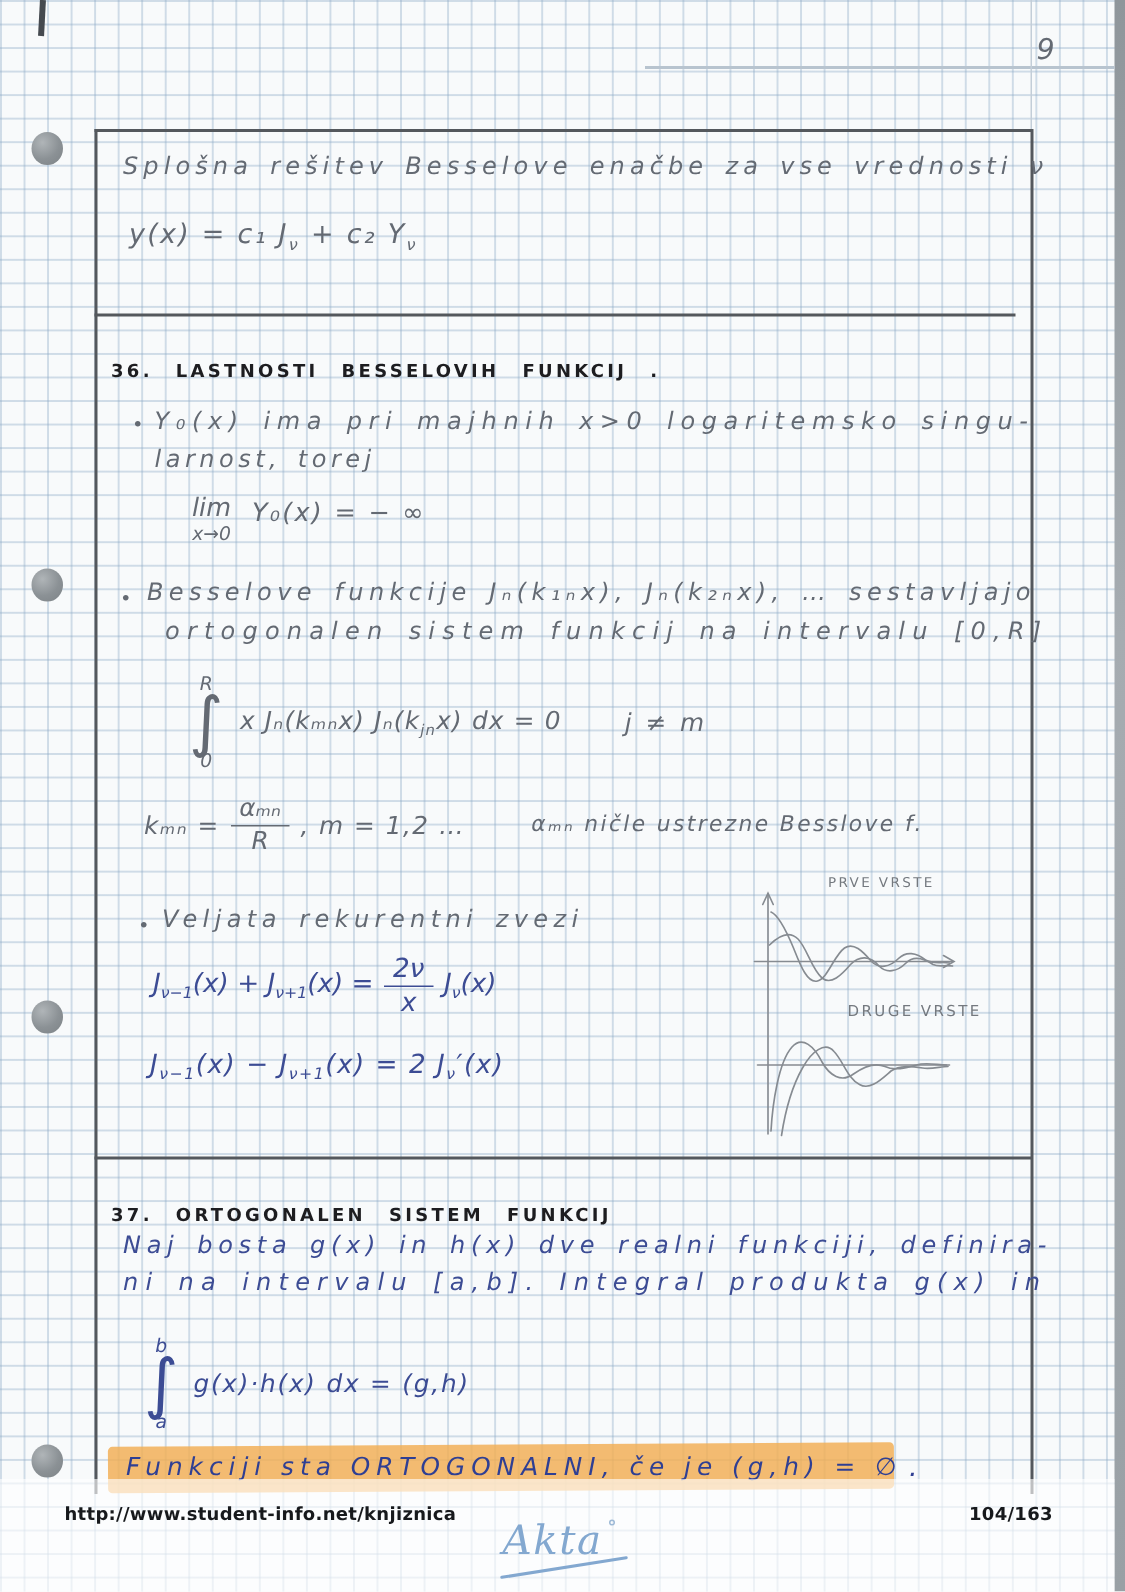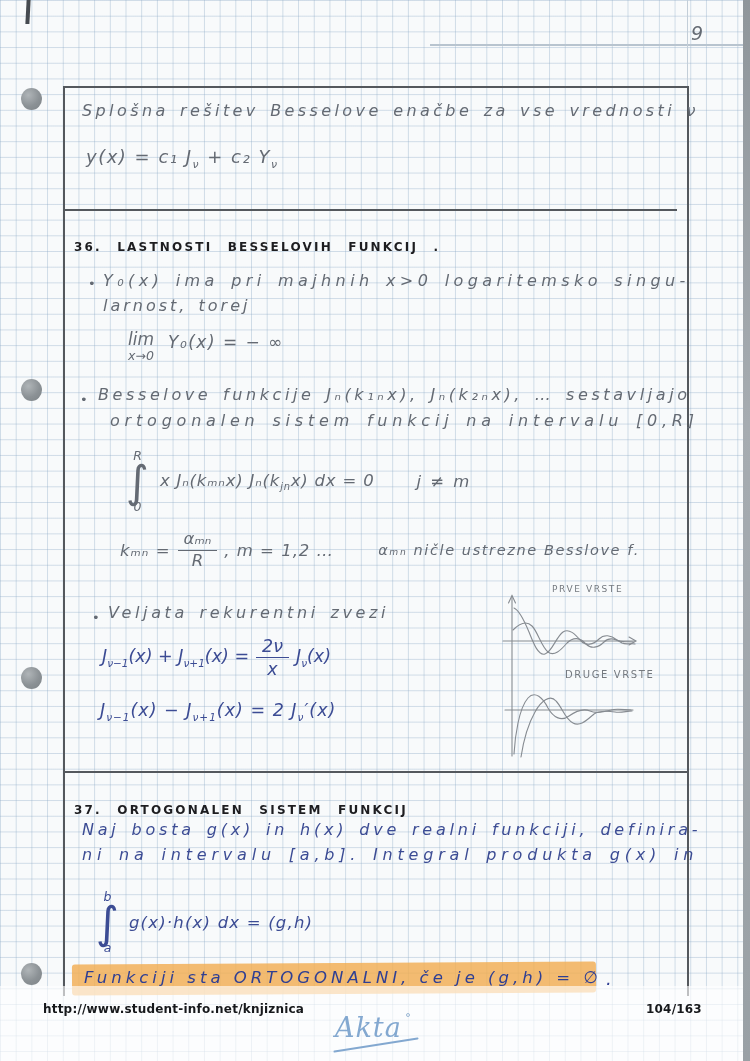--- a/index.html
+++ b/index.html
@@ -98,21 +98,21 @@
       <span class="ilim">R</span>
       <span class="isign">∫</span>
       <span class="ilim">0</span>
     </span>
     <span style="margin-left:11px;letter-spacing:0.8px;">
       <span>x Jₙ(kₘₙx) Jₙ(k</span><sub>jn</sub><span>x) dx = 0</span>
     </span>
     <span style="margin-left:42px;letter-spacing:2px;">j ≠ m</span>
   </div>
 
-  <div class="abs frow formula pencil" style="left:120px;top:530px;font-size:16.5px;">
+  <div class="abs frow formula pencil" style="left:96px;top:530px;font-size:16.5px;">
     <span style="letter-spacing:1px;">kₘₙ =</span>
     <span class="frac">
       <span class="fnum">αₘₙ</span>
       <span class="fden">R</span>
     </span>
     <span style="letter-spacing:1px;">,  m = 1,2 …</span>
     <span style="margin-left:44px;font-size:14.5px;letter-spacing:1.6px;">αₘₙ  ničle ustrezne Besslove f.</span>
   </div>
 
   <div class="abs hw" style="left:92px;top:610px;font-size:13px;">•</div>

